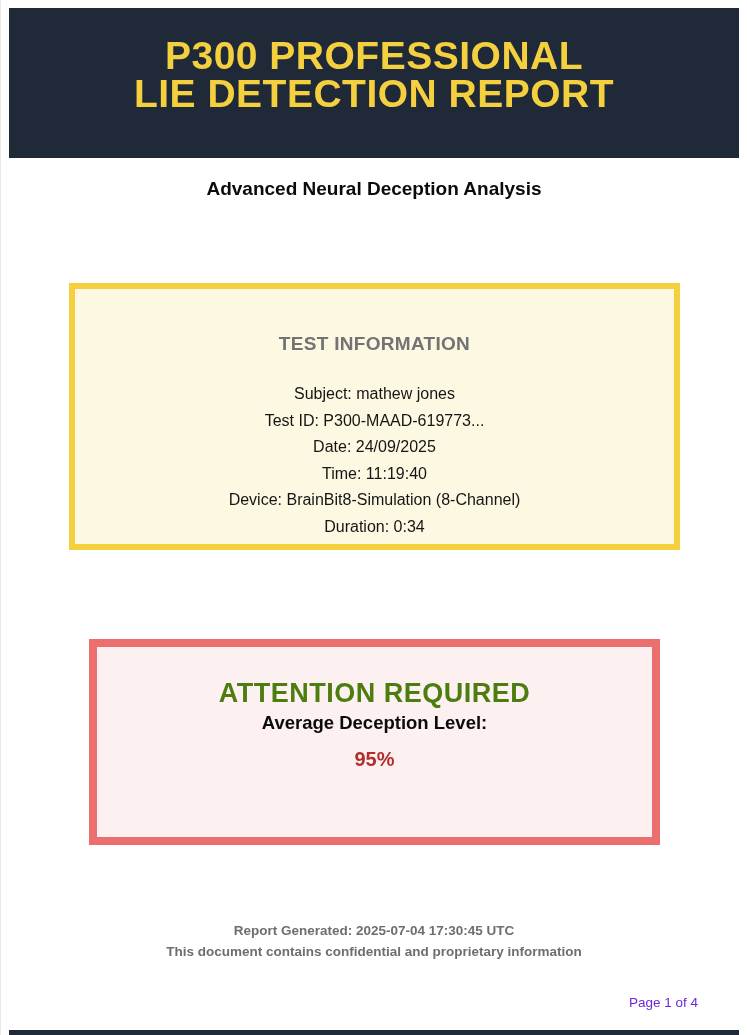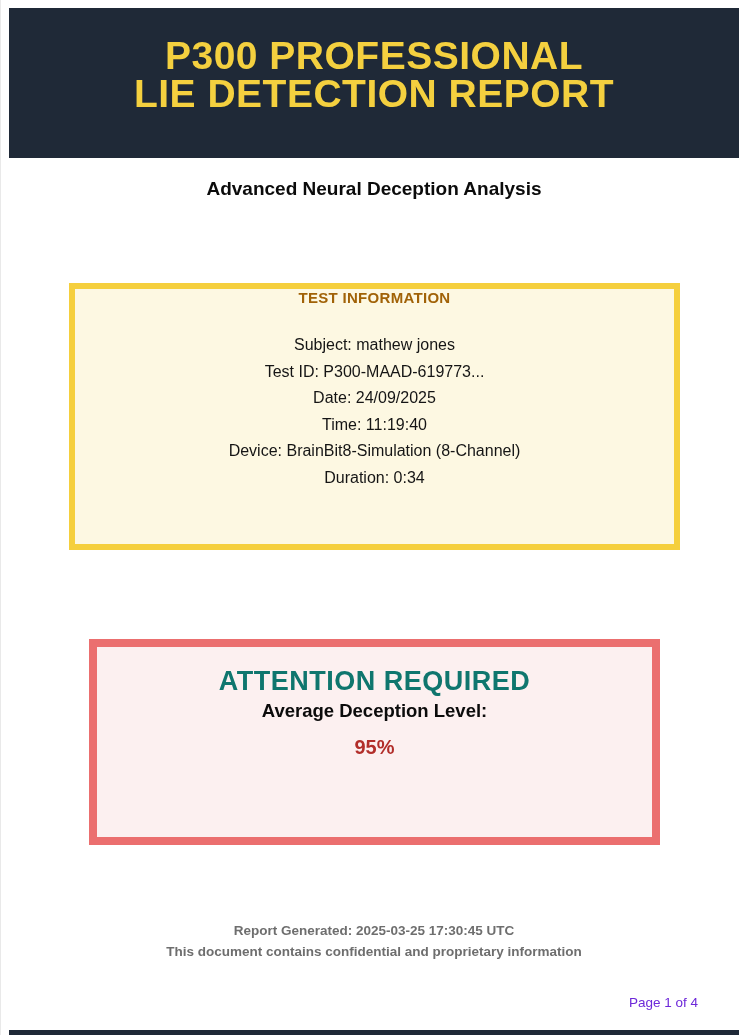--- a/index.html
+++ b/index.html
@@ -42,46 +42,47 @@
   
   .info-box {
     position: absolute; left: 68px; top: 283px;
     width: 611px; height: 267px;
     box-sizing: border-box;
     border: 6px solid #F5CF3D;
     background: #FDF8E2;
     text-align: center;
   }
   .info-title {
+    margin-top: 44px;
     font-weight: bold;
-    font-size: 15px;
+    font-size: 19px;
     letter-spacing: 0.3px;
-    color: #a16207;
+    color: #737373;
   }
   .info-rows {
     margin-top: 26px;
     font-size: 16px;
     line-height: 26.5px;
     color: #151515;
   }
   
   .attention-box {
     position: absolute; left: 88px; top: 639px;
     width: 571px; height: 206px;
     box-sizing: border-box;
     border: 8px solid #EB6F6F;
     background: #FCF0F0;
     text-align: center;
   }
   .attention-title {
-    margin-top: 19px;
+    margin-top: 31px;
     font-weight: bold;
     font-size: 27px;
     letter-spacing: 0.5px;
-    color: #0f766e;
+    color: #4d7c0f;
   }
   .attention-label {
     margin-top: 3px;
     font-weight: bold;
     font-size: 18.5px;
     color: #0b0b0b;
   }
   .attention-value {
     margin-top: 14px;
     font-weight: bold;
@@ -131,21 +132,21 @@
     </div>
   </div>
 
   <div class="attention-box">
     <div class="attention-title">ATTENTION REQUIRED</div>
     <div class="attention-label">Average Deception Level:</div>
     <div class="attention-value">95%</div>
   </div>
 
   <div class="report-footer">
-    <div>Report Generated: 2025-03-25 17:30:45 UTC</div>
+    <div>Report Generated: 2025-07-04 17:30:45 UTC</div>
     <div>This document contains confidential and proprietary information</div>
   </div>
 
   <div class="page-indicator">Page 1 of 4</div>
 
   <div class="next-page-header-sliver"></div>
 
 </div>
 
 </body></html>

